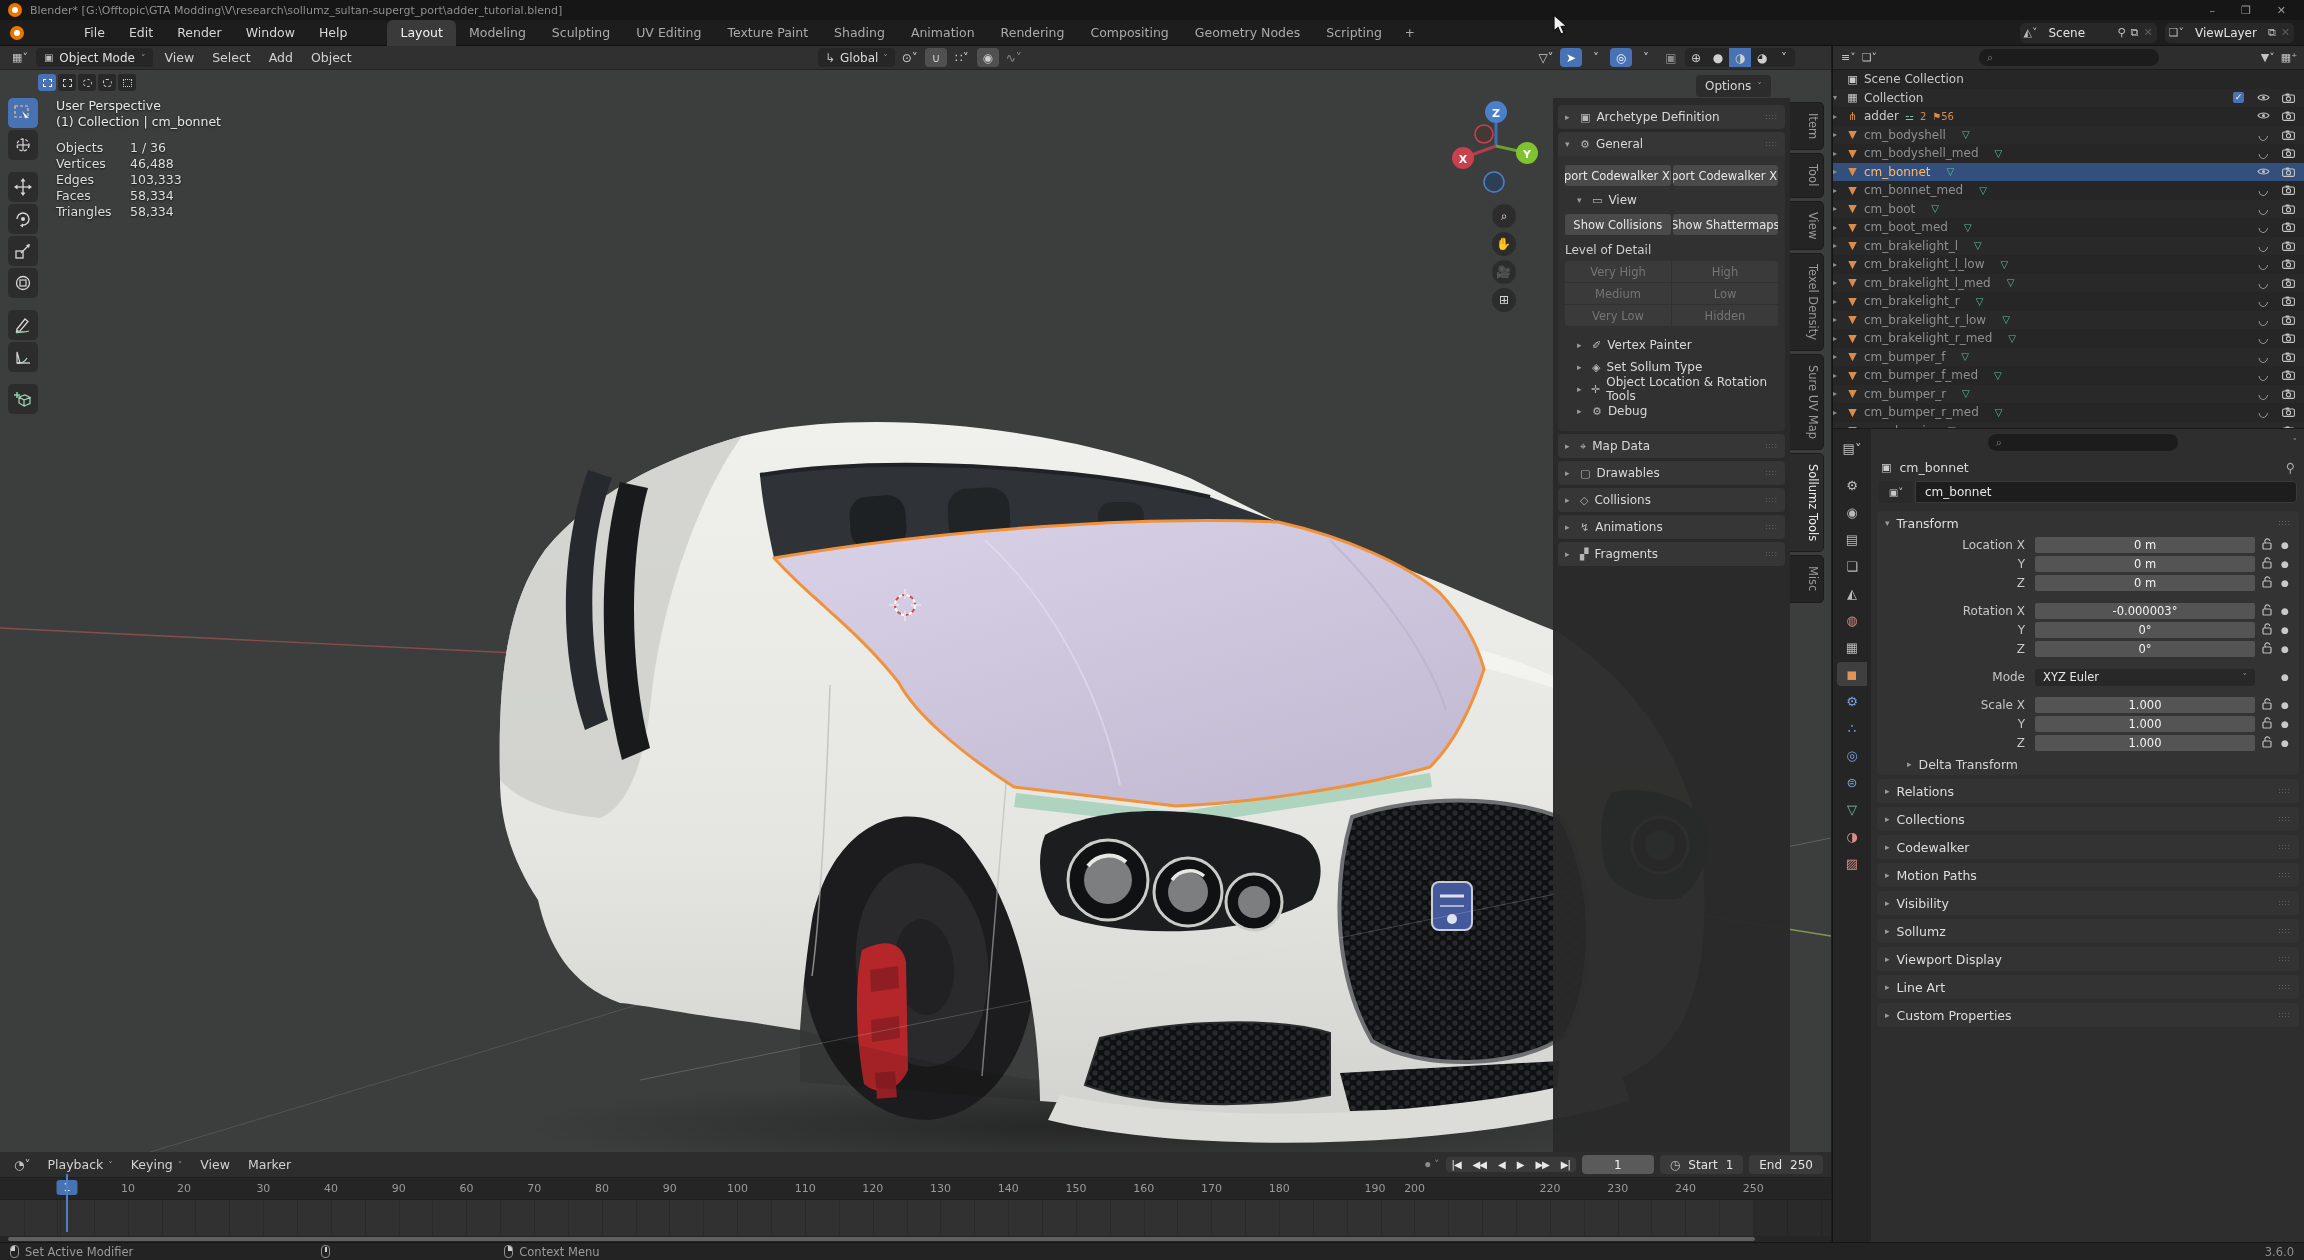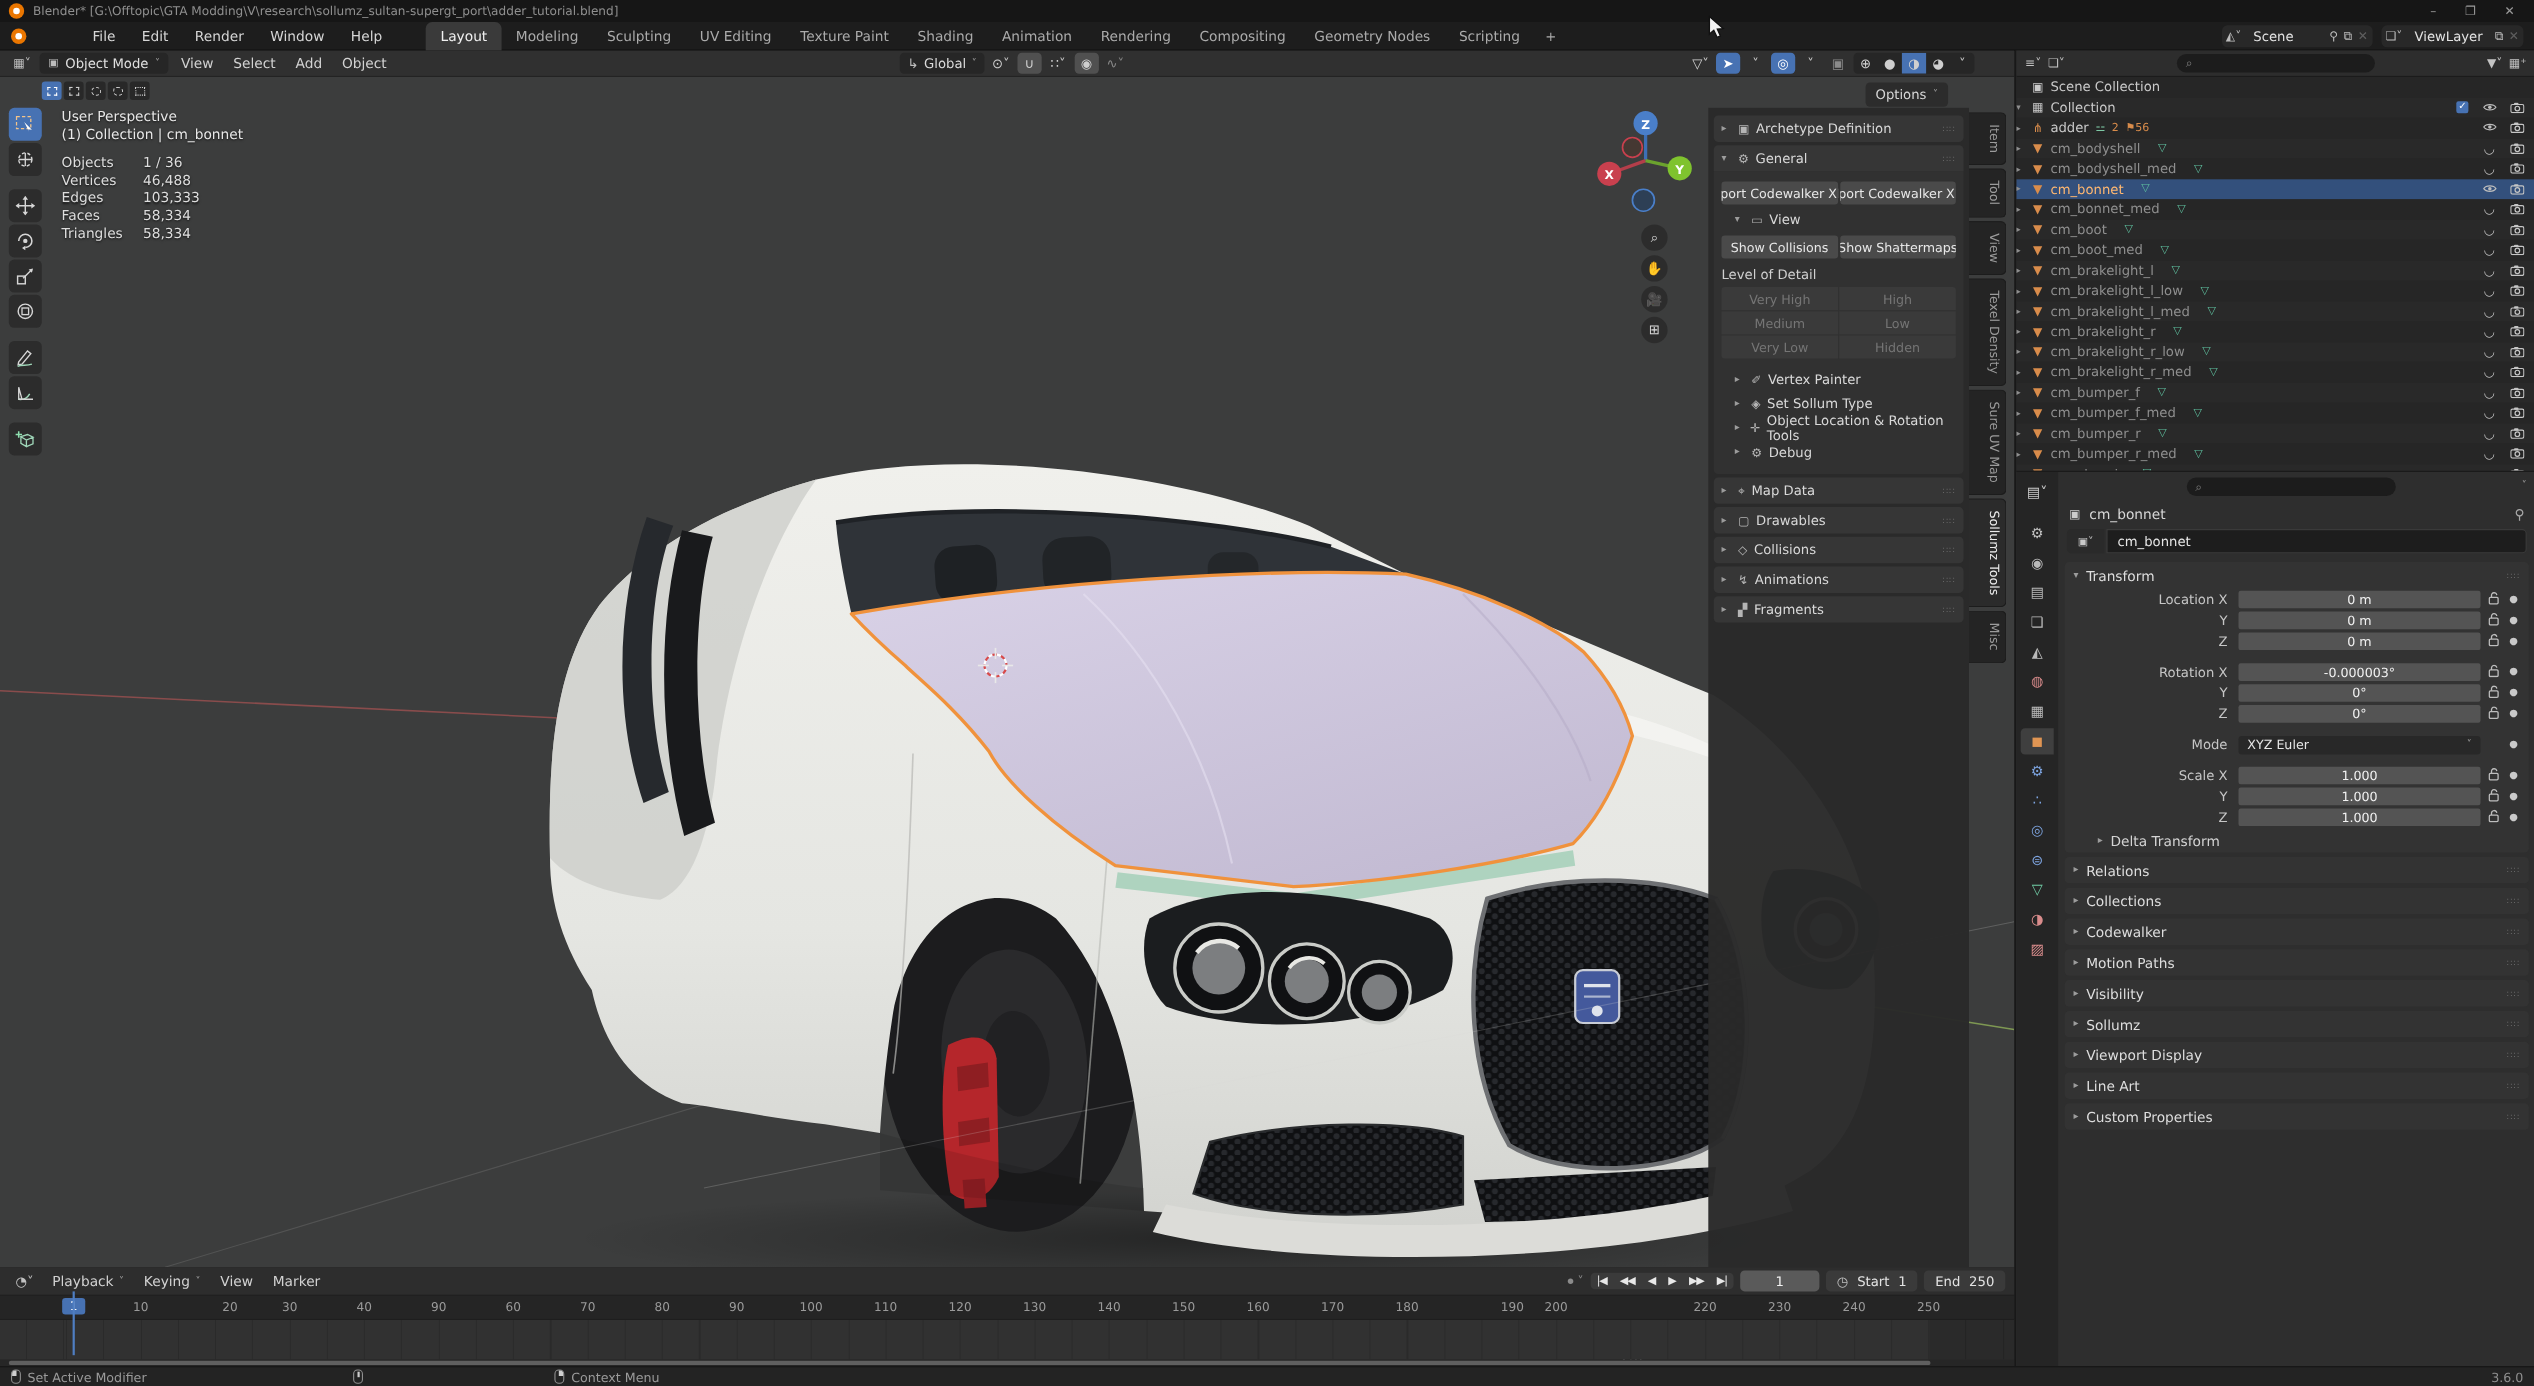--- a/index.html
+++ b/index.html
@@ -747,21 +747,21 @@
           <div class="rangebox">
             <span>End</span>
               <span>250</span>
           </div>
         </div>
       </div>
       <div class="ruler">
         <div>
 
         <span class="tick" style="left: 127.948px;">10</span>
-            <span class="tick" style="left: 209px;">20</span>
+            <span class="tick" style="left: 184px;">20</span>
             <span class="tick" style="left: 263.388px;">30</span>
             <span class="tick" style="left: 331.108px;">40</span>
             <span class="tick" style="left: 398.828px;">90</span>
             <span class="tick" style="left: 466.548px;">60</span>
             <span class="tick" style="left: 534.268px;">70</span>
             <span class="tick" style="left: 601.988px;">80</span>
             <span class="tick" style="left: 669.708px;">90</span>
             <span class="tick" style="left: 737.428px;">100</span>
             <span class="tick" style="left: 805.148px;">110</span>
             <span class="tick" style="left: 872.868px;">120</span>

